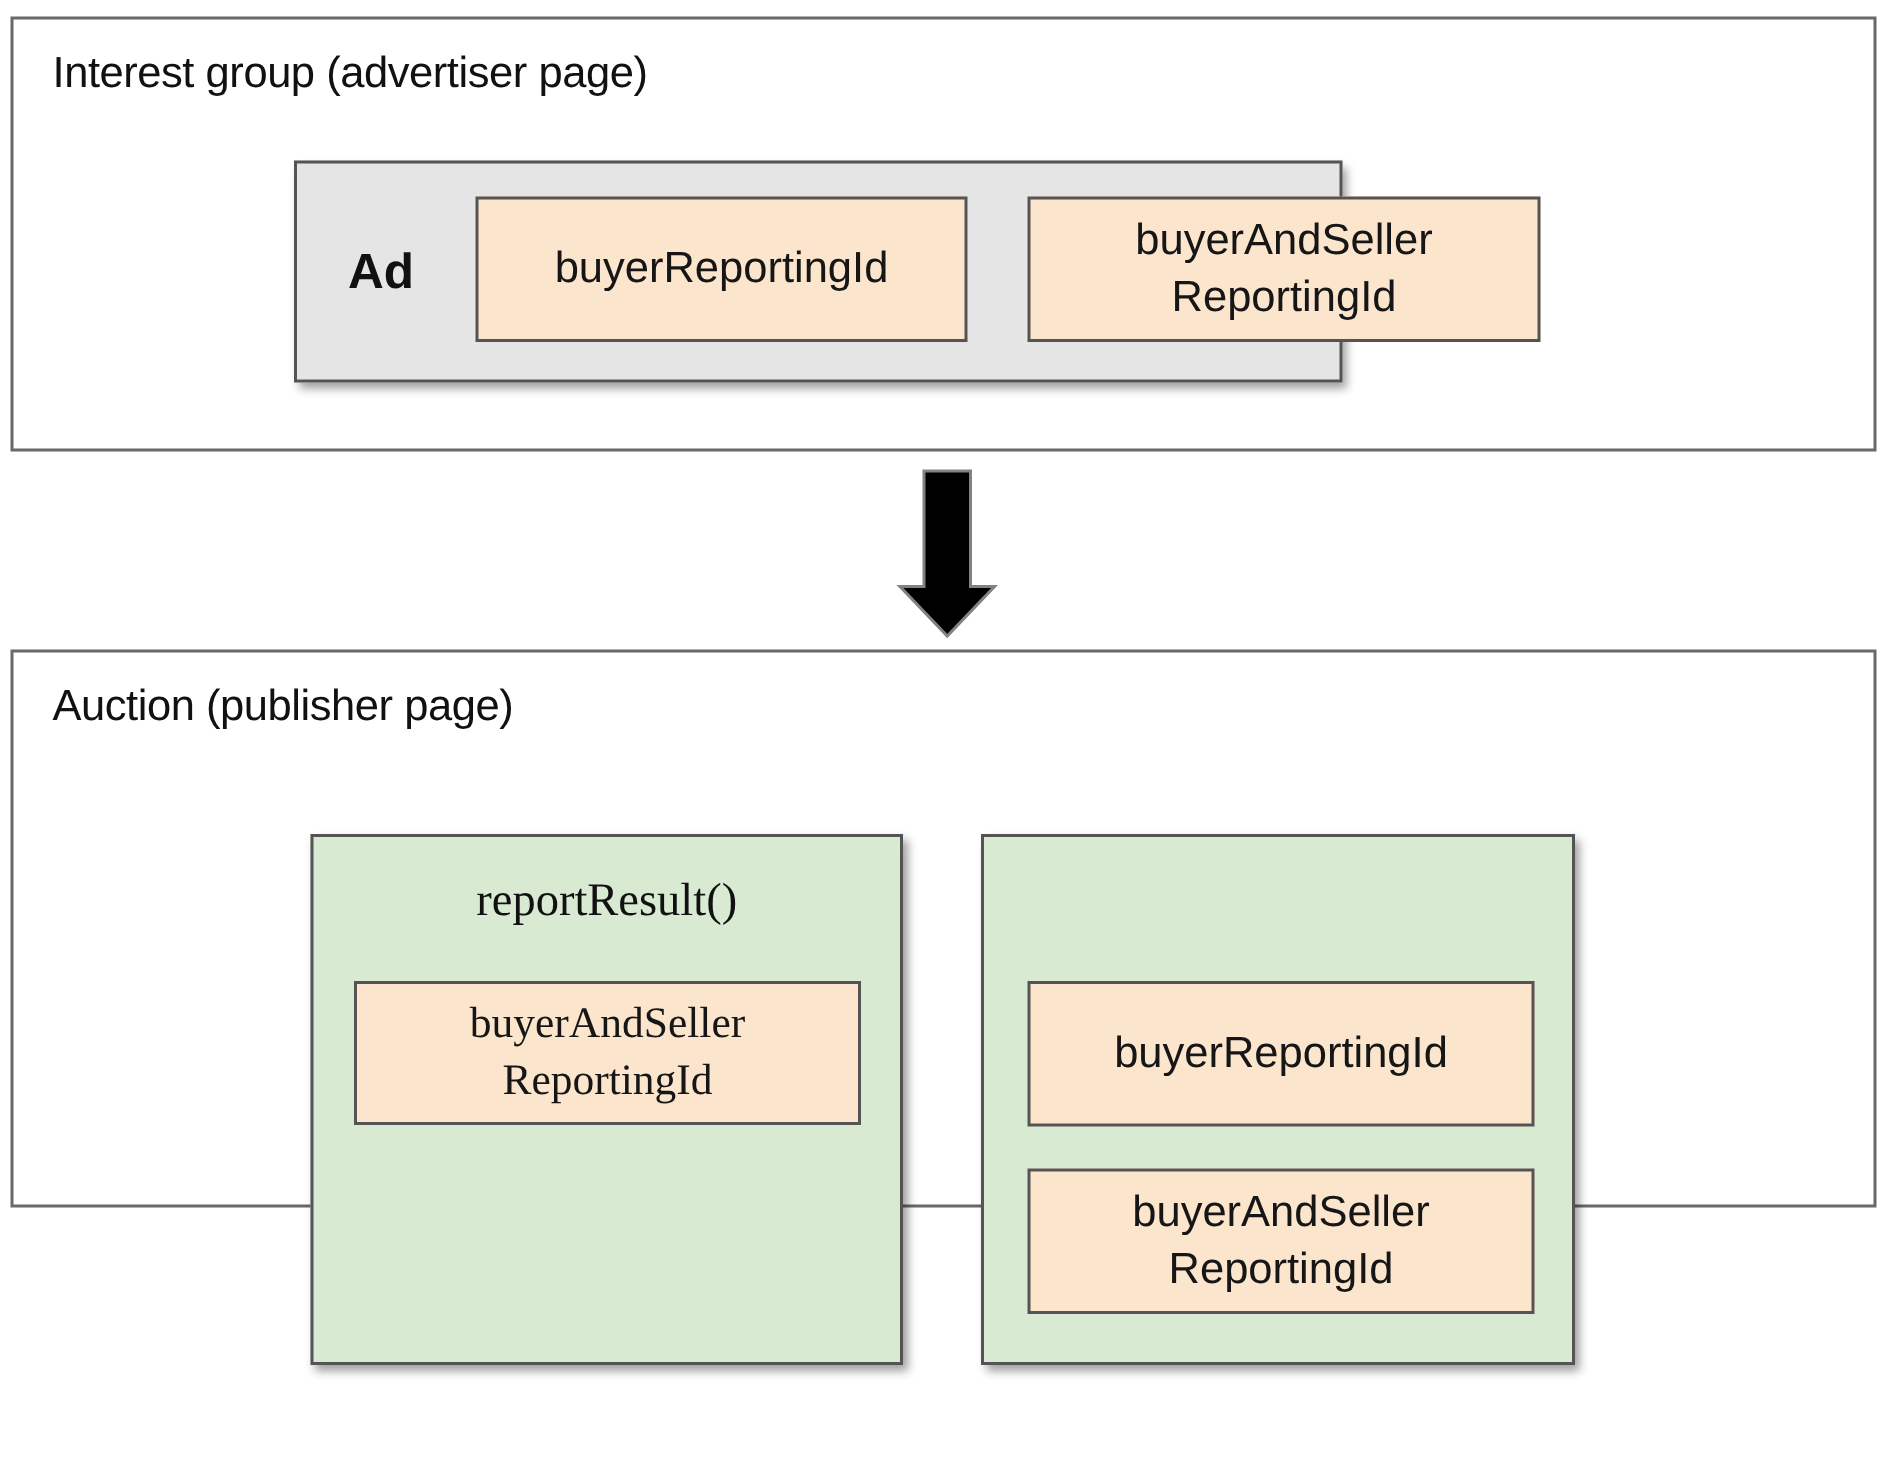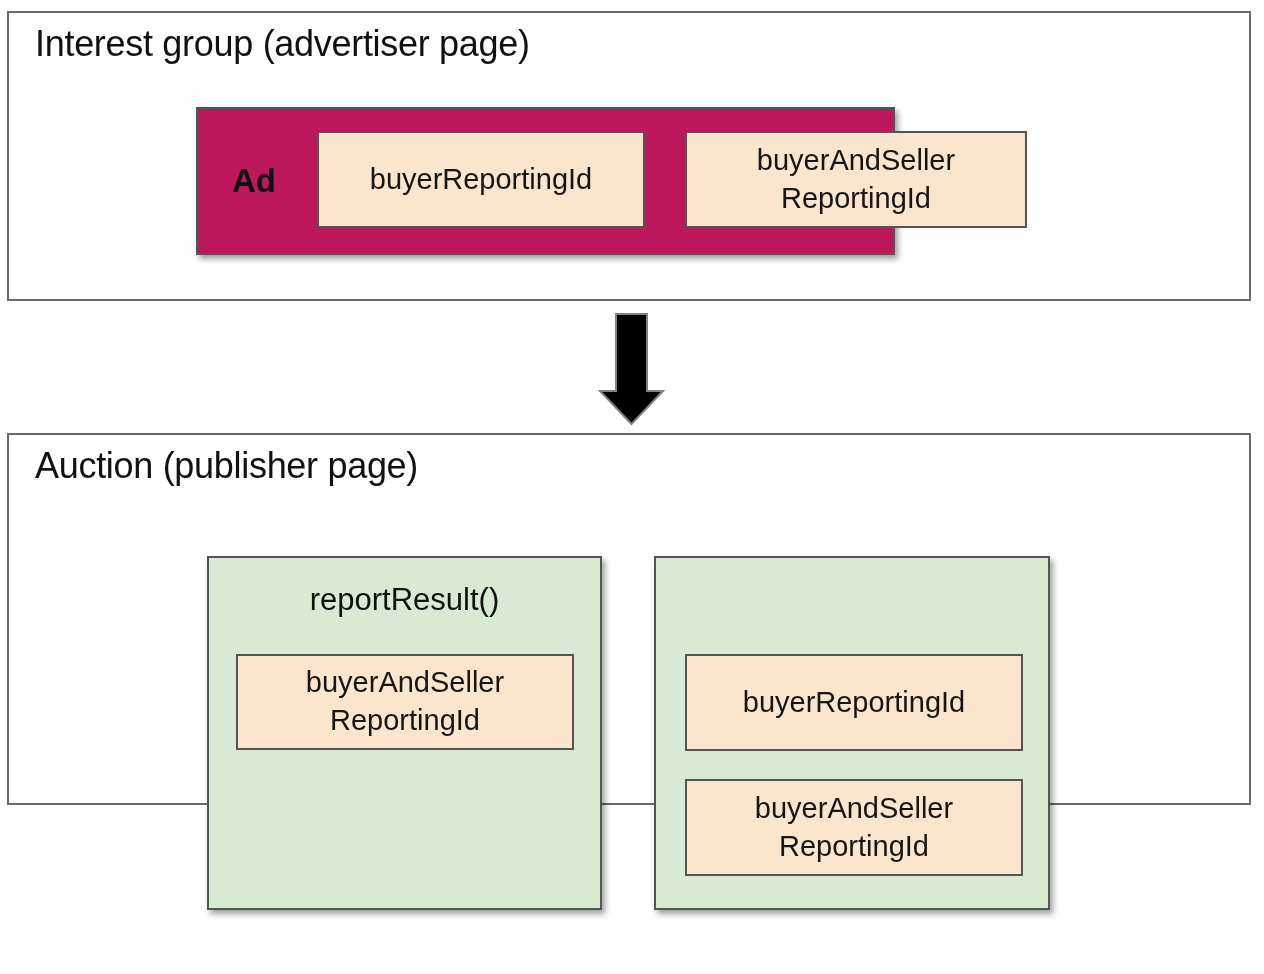--- a/index.html
+++ b/index.html
@@ -23,34 +23,34 @@
     position: absolute;
     background: #ffffff;
     border: 2px solid #696969;
     box-sizing: border-box;
   }
   .section-box.top    { left: 7px;  top: 11px;  width: 1244px; height: 290px; }
   .section-box.bottom { left: 7px;  top: 433px; width: 1244px; height: 372px; }
   .section-title {
     position: absolute;
     left: 26px;
-    top: 8px;
-    font-size: 36px;
+    top: 18px;
+    font-size: 29px;
     line-height: 1.25;
     letter-spacing: -0.3px;
     color: #111111;
     white-space: nowrap;
   }
   .ad-box {
     position: absolute;
     left: 187px;  
     top: 94px;    
     width: 699px;
     height: 148px;
-    background: #be185d;
+    background: #e5e5e5;
     border: 2px solid #545454;
     box-sizing: border-box;
     box-shadow: 3px 4px 6px rgba(0,0,0,0.38);
   }
   .ad-label {
     position: absolute;
     left: 34px;
     top: 0;
     height: 100%;
     display: flex;
@@ -82,21 +82,21 @@
     width: 75px;
     height: 116px;
   }
   .func-box {
     position: absolute;
     background: #d9ead3;
     border: 2px solid #545454;
     box-sizing: border-box;
     box-shadow: 3px 4px 6px rgba(0,0,0,0.38);
   }
-  .func-box.result { left: 198px; top: 121px; width: 395px; height: 354px; } 
+  .func-box.result { left: 198px; top: 121px; width: 395px; height: 354px; font-family: Liberation Serif, serif; } 
   .func-box.win    { left: 645px; top: 121px; width: 396px; height: 354px; }
   .func-title {
     position: absolute;
     left: 0;
     top: 24px;
     width: 100%;
     text-align: center;
     font-size: 31px;
     color: #111111;
   }

